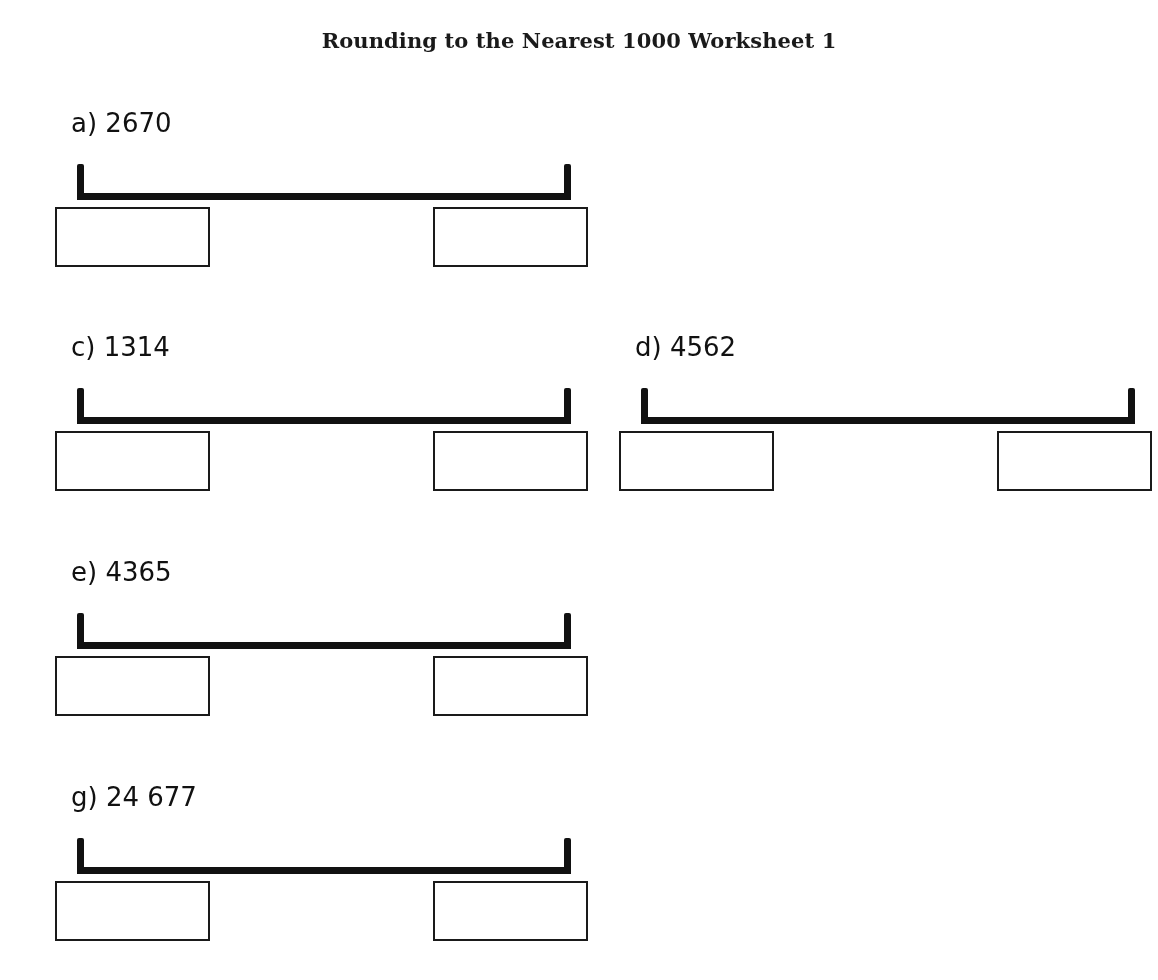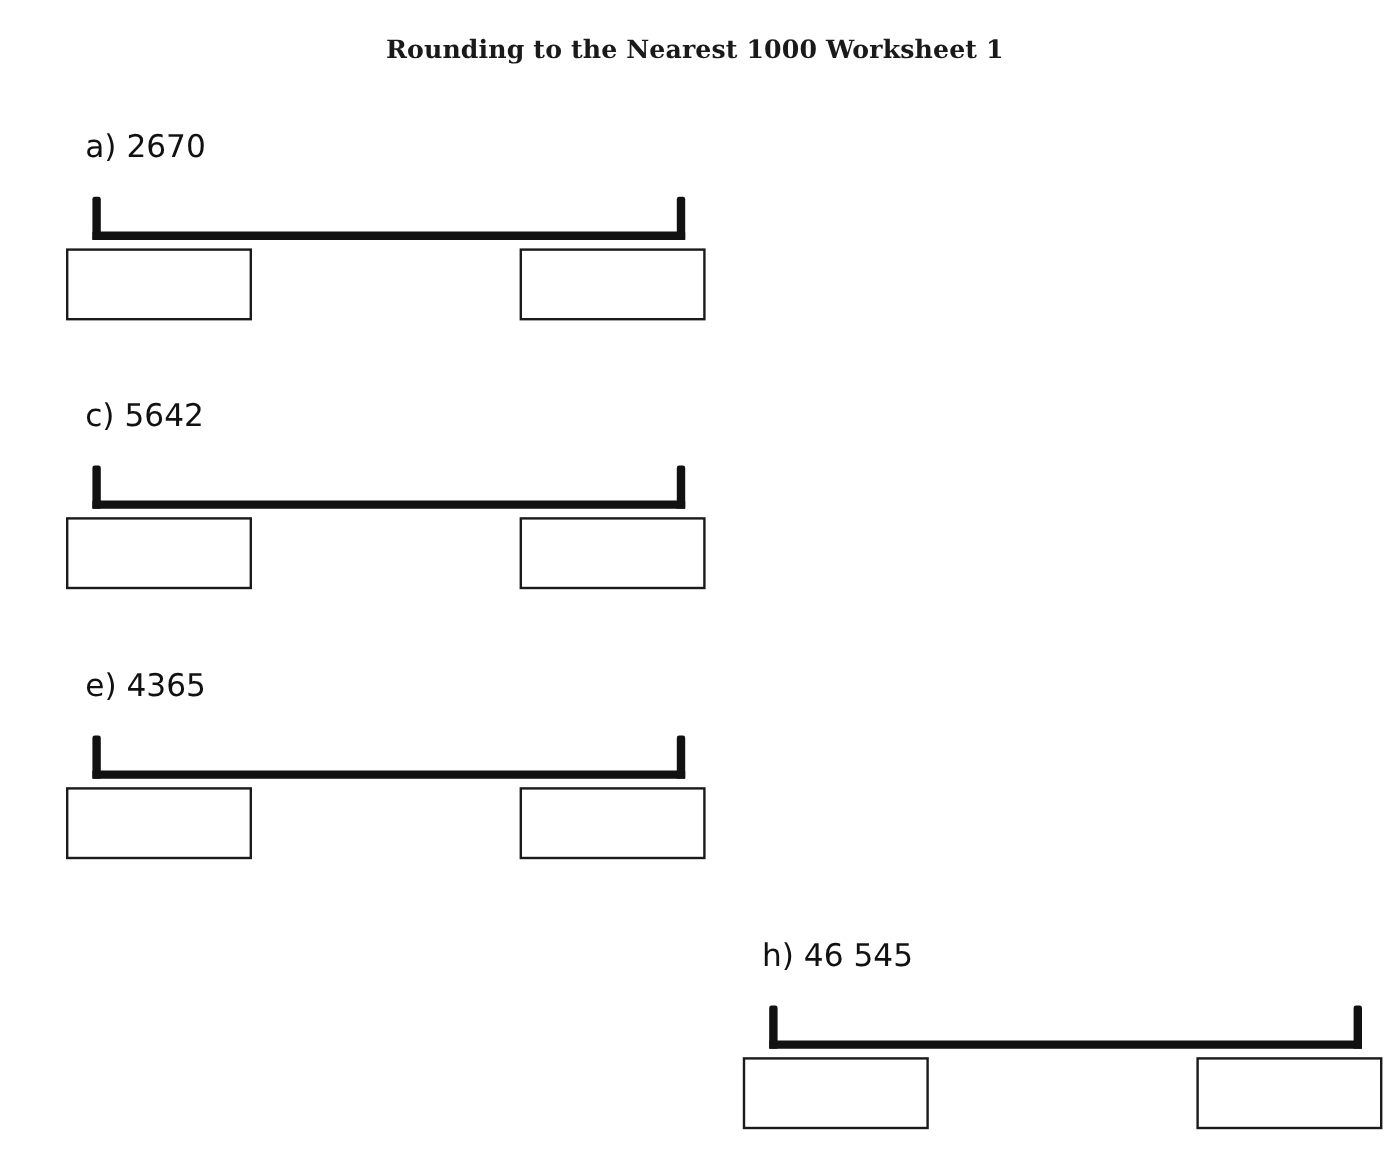--- a/index.html
+++ b/index.html
@@ -125,48 +125,58 @@
       <div class="bracket-tick bracket-tick-left"></div>
       <div class="bracket-bar"></div>
       <div class="bracket-tick bracket-tick-right"></div>
     </div>
     <div class="answer-box answer-box-left"></div>
     <div class="answer-box answer-box-right"></div>
   </div>
 
 
   <div class="question-block col-left row-2">
-    <div class="question-label">c) 5642</div>
+    <div class="question-label">c) 1314</div>
     <div class="bracket">
       <div class="bracket-tick bracket-tick-left"></div>
       <div class="bracket-bar"></div>
       <div class="bracket-tick bracket-tick-right"></div>
     </div>
     <div class="answer-box answer-box-left"></div>
     <div class="answer-box answer-box-right"></div>
   </div>
 
+  <div class="question-block col-right row-2">
+    <div class="question-label">d) 4562</div>
+    <div class="bracket">
+      <div class="bracket-tick bracket-tick-left"></div>
+      <div class="bracket-bar"></div>
+      <div class="bracket-tick bracket-tick-right"></div>
+    </div>
+    <div class="answer-box answer-box-left"></div>
+    <div class="answer-box answer-box-right"></div>
+  </div>
 
   <div class="question-block col-left row-3">
     <div class="question-label">e) 4365</div>
     <div class="bracket">
       <div class="bracket-tick bracket-tick-left"></div>
       <div class="bracket-bar"></div>
       <div class="bracket-tick bracket-tick-right"></div>
     </div>
     <div class="answer-box answer-box-left"></div>
     <div class="answer-box answer-box-right"></div>
   </div>
 
 
-
-  <div class="question-block col-right row-4">
-    <div class="question-label">h) 46 545</div>
+  <div class="question-block col-left row-4">
+    <div class="question-label">g) 24 677</div>
     <div class="bracket">
       <div class="bracket-tick bracket-tick-left"></div>
       <div class="bracket-bar"></div>
       <div class="bracket-tick bracket-tick-right"></div>
     </div>
     <div class="answer-box answer-box-left"></div>
     <div class="answer-box answer-box-right"></div>
   </div>
 
+
 </div>
 
 </body></html>

